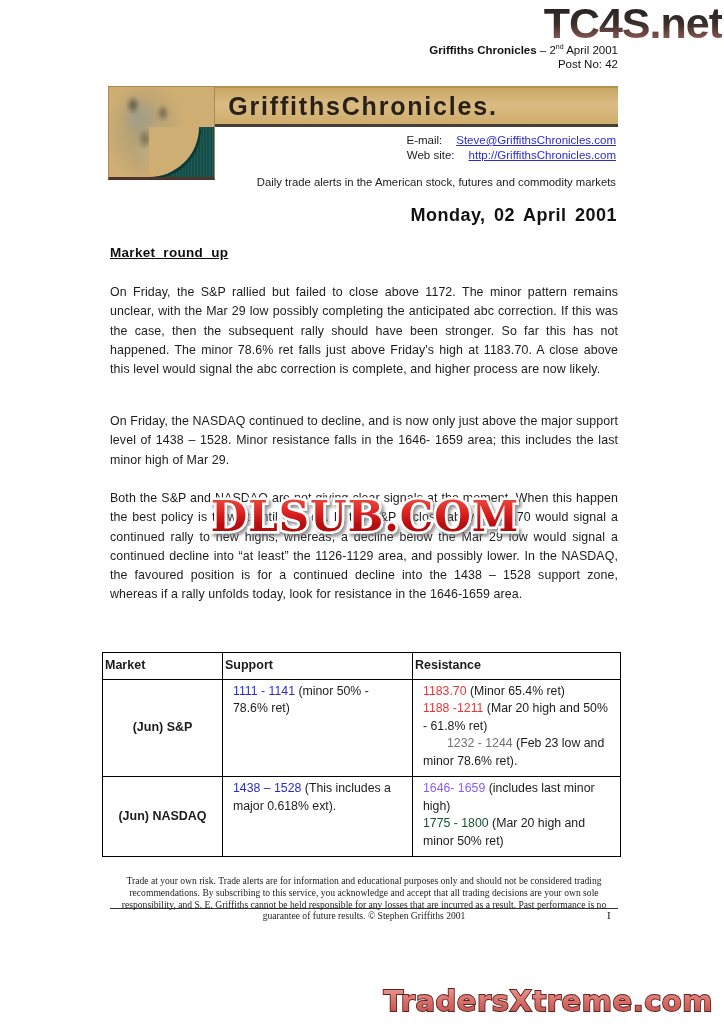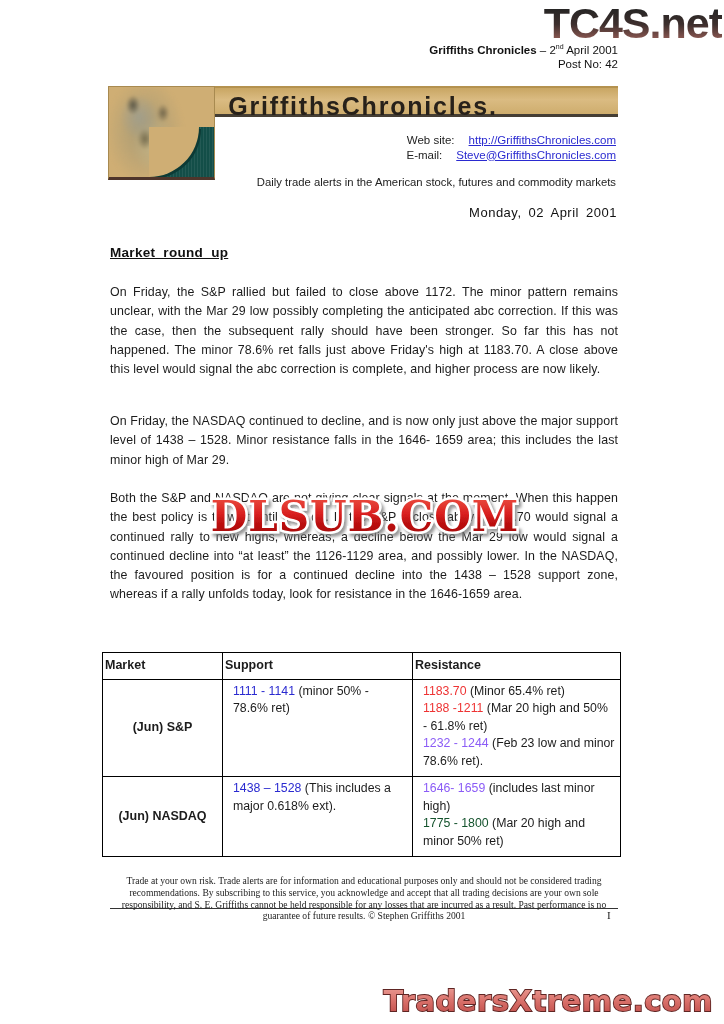--- a/index.html
+++ b/index.html
@@ -19,21 +19,21 @@
 
   
   #hdr{top:40px;right:106px;text-align:right;font-size:11.5px;color:#111;line-height:13px;}
   #hdr .pub{font-weight:bold;}
   #hdr sup{font-size:7px;}
   #hdr .post{margin-top:1px;}
 
   
   #banner{left:108px;top:86px;width:510px;height:94px;}
   #banner-bar{
-    position:absolute;left:0;top:0;width:510px;height:31px;box-sizing:border-box;
+    position:absolute;left:0;top:0;width:510px;height:41px;box-sizing:border-box;
     background:linear-gradient(180deg,#c9a663 0%,#dabb82 45%,#cead6d 100%);
     border-top:2px solid #b4924f;border-bottom:3px solid #453e34;
   }
   #banner-title{
     text-align:center;line-height:36px;font-size:25px;font-weight:600;
     letter-spacing:1.8px;color:#27211a;
   }
   #banner-left{
     position:absolute;left:0;top:0;width:107px;height:94px;box-sizing:border-box;
     background:#cfae74;overflow:hidden;
@@ -61,21 +61,21 @@
     border-bottom-right-radius:100% 100%;
     box-shadow:2px 2px 0 #0c3a35;
   }
 
   
   #contact{top:133px;right:108px;text-align:right;font-size:11.5px;line-height:14.5px;color:#222;}
   #contact .row span.lbl{padding-right:14px;}
   .link{color:#2a2ad0;text-decoration:underline;cursor:pointer;}
   #tagline{top:176px;right:108px;font-size:11.3px;color:#222;}
 
-  #dateline{top:205px;right:107px;font-size:13px;font-weight:normal;letter-spacing:.5px;word-spacing:3px;color:#111;}
+  #dateline{top:205px;right:107px;font-size:18px;font-weight:bold;letter-spacing:.5px;word-spacing:3px;color:#111;}
 
   #heading{
     top:245px;left:110px;font-size:13.5px;font-weight:bold;letter-spacing:.3px;word-spacing:4px;
     text-decoration:underline;color:#111;
   }
 
   .para{
     left:110px;width:508px;text-align:justify;
     font-size:12.4px;line-height:19.3px;letter-spacing:.1px;color:#1c1c1c;
   }
@@ -121,22 +121,22 @@
   </div>
   <div id="banner-left">
     <div id="photo"></div>
     <div id="teal-box">
       <div id="teal-curve"></div>
     </div>
   </div>
 </div>
 
 <div class="abs" id="contact">
+  <div class="row"><span class="lbl">E-mail:</span><span class="link">Steve@GriffithsChronicles.com</span></div>
   <div class="row"><span class="lbl">Web site:</span><span class="link">http://GriffithsChronicles.com</span></div>
-  <div class="row"><span class="lbl">E-mail:</span><span class="link">Steve@GriffithsChronicles.com</span></div>
 </div>
 
 <div class="abs" id="tagline">Daily trade alerts in the American stock, futures and commodity markets</div>
 
 <div class="abs" id="dateline">Monday, 02 April 2001</div>
 
 <div class="abs" id="heading">Market round up</div>
 
 <div class="abs para" id="p1">On Friday, the S&amp;P rallied but failed to close above 1172. The minor pattern remains unclear, with the Mar 29 low possibly completing the anticipated abc correction. If this was the case, then the subsequent rally should have been stronger. So far this has not happened. The minor 78.6% ret falls just above Friday's high at 1183.70. A close above this level would signal the abc correction is complete, and higher process are now likely.</div>
 <div class="abs para" id="p2">On Friday, the NASDAQ continued to decline, and is now only just above the major support level of 1438 – 1528. Minor resistance falls in the 1646- 1659 area; this includes the last minor high of Mar 29.</div>
@@ -173,21 +173,21 @@
     </thead>
     <tbody id="levels-tbody">
         <tr>
           <td class="c-market">(Jun) S&amp;P</td>
           <td class="c-levels">
             <div><span style="color: rgb(42, 42, 208);">1111 - 1141</span><span> (minor 50% - 78.6% ret)</span></div>
           </td>
           <td class="c-levels">
             <div><span style="color: rgb(238, 51, 51);">1183.70</span><span> (Minor 65.4% ret)</span></div>
             <div><span style="color: rgb(238, 51, 51);">1188 -1211</span><span> (Mar 20 high and 50% - 61.8% ret)</span></div>
-            <div><span style="color: #8b5cf6;">1232 - 1244</span><span> (Feb 23 low and minor 78.6% ret).</span></div>
+            <div><span style="color: #737373; margin-left: 24px;">1232 - 1244</span><span> (Feb 23 low and minor 78.6% ret).</span></div>
           </td>
         </tr>
         <tr>
           <td class="c-market">(Jun) NASDAQ</td>
           <td class="c-levels">
             <div><span style="color: rgb(42, 42, 208);">1438 – 1528</span><span> (This includes a major 0.618% ext).</span></div>
           </td>
           <td class="c-levels">
             <div><span style="color: #8b5cf6;">1646- 1659</span><span> (includes last minor high)</span></div>
             <div><span style="color: #14532d;">1775 - 1800</span><span> (Mar 20 high and minor 50% ret)</span></div>

